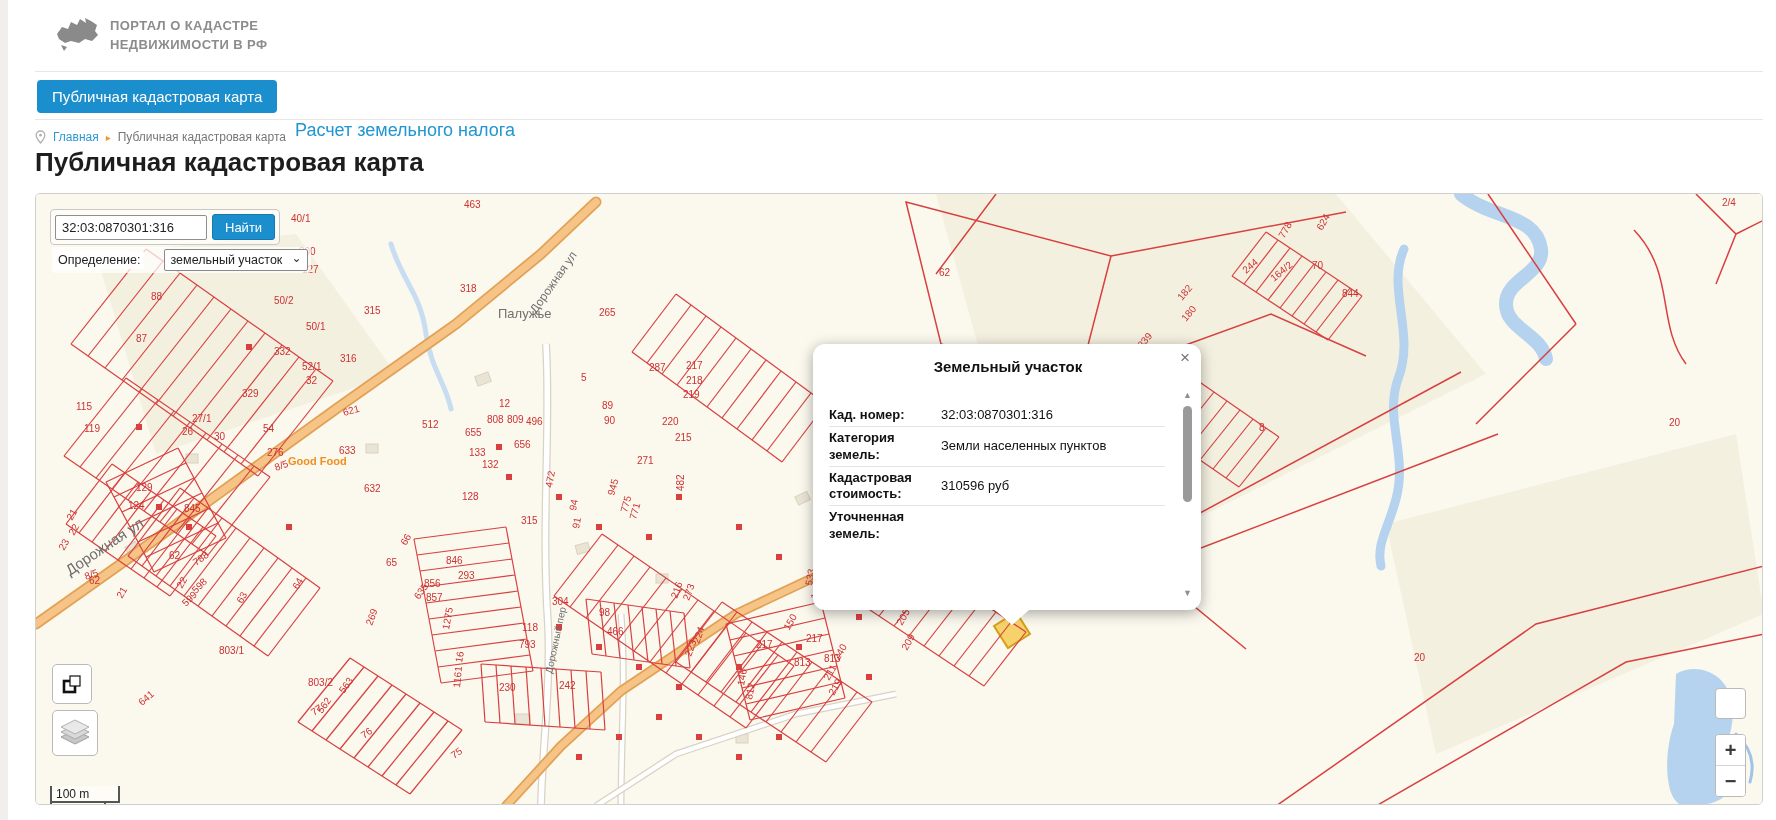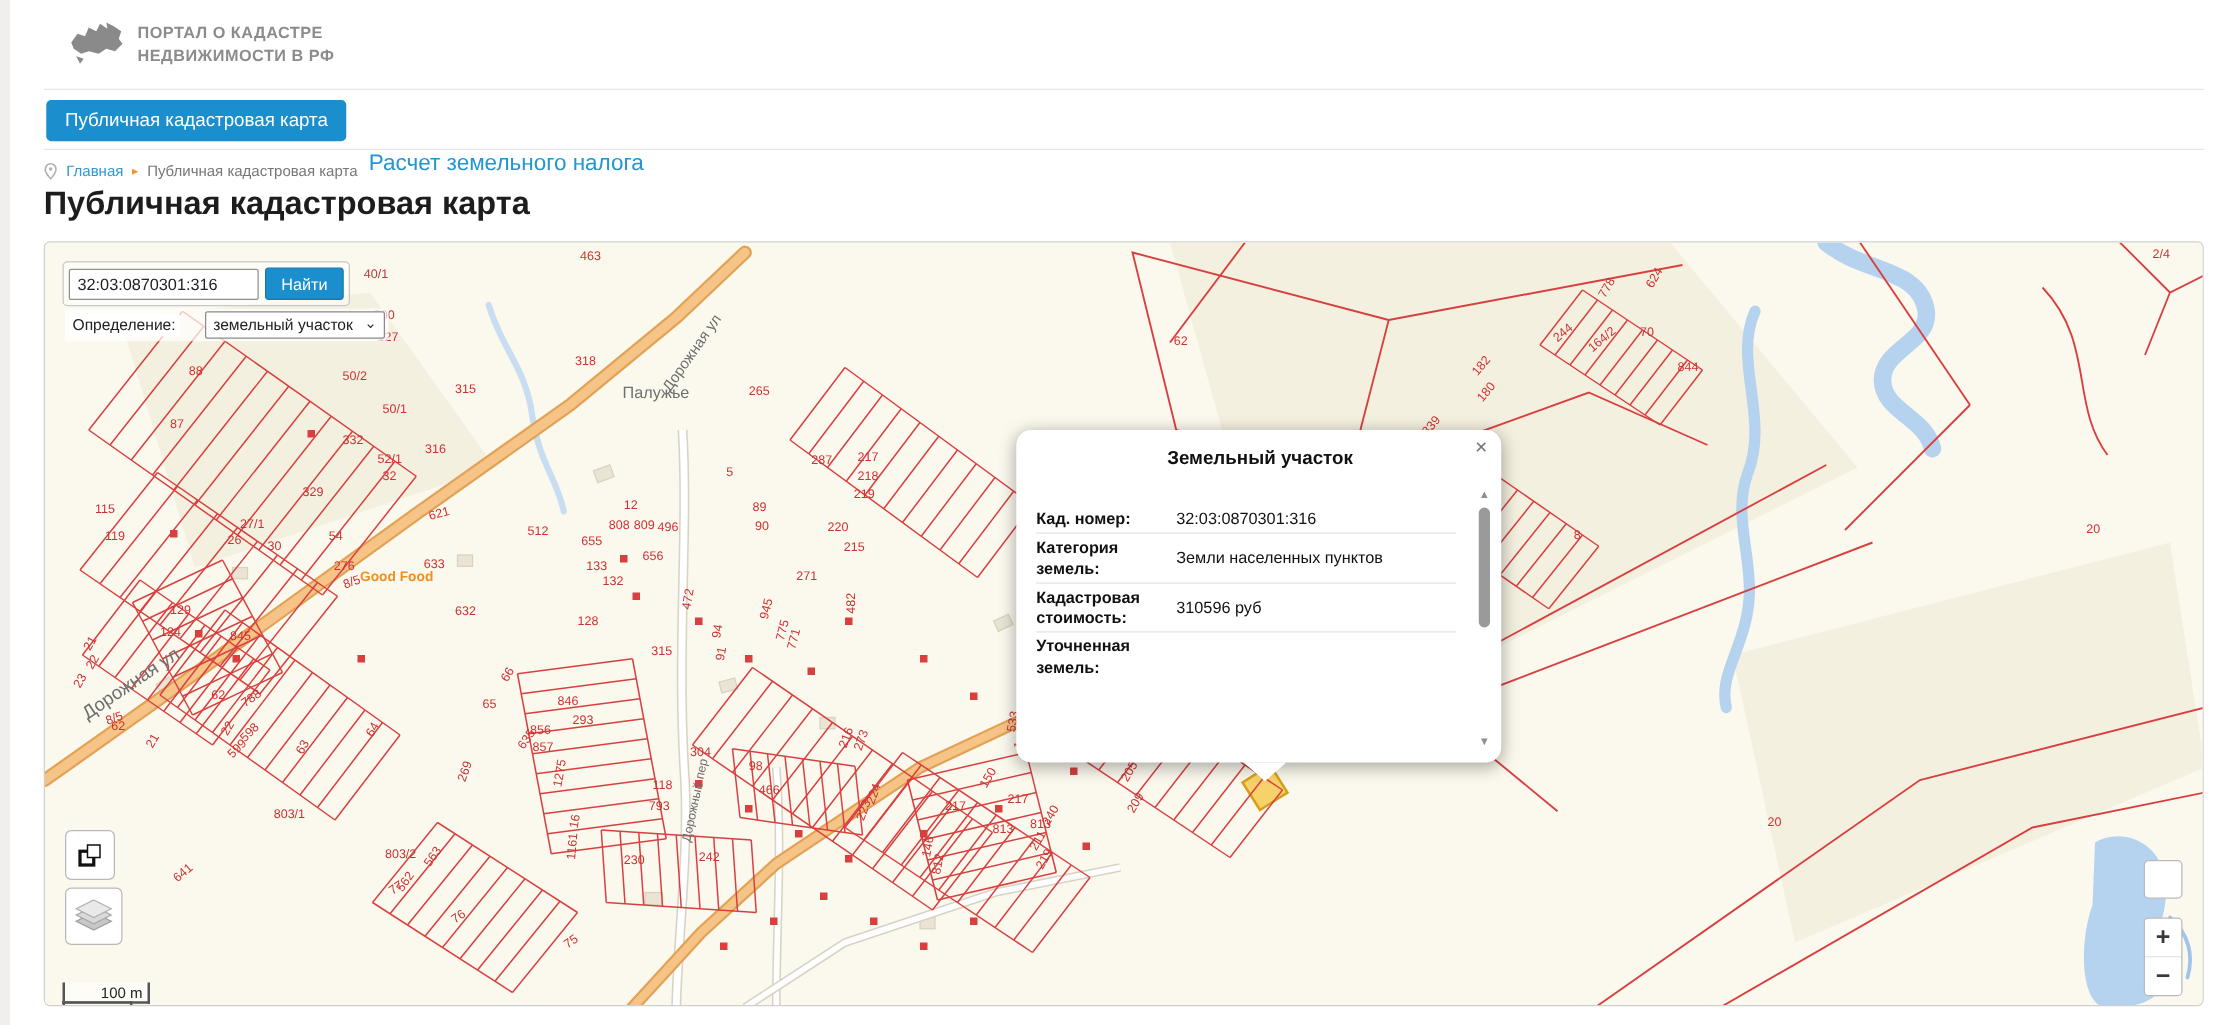--- a/index.html
+++ b/index.html
@@ -39,21 +39,21 @@
   .filter-group { left:16px; top:53px; display:flex; align-items:center; gap:20px; background:rgba(255,255,255,.7); border-radius:3px; padding:2px 3px; }
   .filter-label { font-size:12.5px; color:#222; background:#fff; padding:2px 3px; border-radius:2px; }
   .select-wrap { position:relative; }
   .filter-select { appearance:none; -webkit-appearance:none; font-family:"Liberation Sans",sans-serif; font-size:12.5px; color:#222; background:#fff; border:1px solid #8a8a8a; border-radius:2px; padding:2px 24px 2px 6px; height:22px; cursor:pointer; }
   .select-chevron { position:absolute; right:6px; top:2px; font-size:12px; color:#333; pointer-events:none; }
 
   .sq-btn { background:#fff; border:1px solid #b9b9b9; border-radius:5px; cursor:pointer; display:flex; align-items:center; justify-content:center; }
   .measure-btn { left:16px; top:470px; width:40px; height:40px; }
   .layers-btn { left:16px; top:516px; width:46px; height:46px; }
 
-  .scale-ctl { left:14px; top:592px; font-size:12px; color:#222;text-align:right; }
+  .scale-ctl { left:14px; top:592px; font-size:12px; color:#222; }
   .scale-line { background:rgba(255,255,255,.55); border:2px solid #555; border-top:none; padding:1px 4px 0 4px; white-space:nowrap; }
   .scale-m { width:70px; }
   .scale-ft { width:56px; margin-top:-2px; border-top:2px solid #555; border-bottom:none; }
 
   .blank-btn { right:16px; top:494px; width:31px; height:31px; border-radius:4px; }
   .zoom-ctl { position:absolute; right:16px; top:540px; width:31px; background:#fff; border:1px solid #b9b9b9; border-radius:4px; overflow:hidden; z-index:5; }
   .zoom-btn { width:100%; height:30px; background:#fff; border:none; font-size:20px; font-weight:bold; color:#3a3a3a; cursor:pointer; font-family:"Liberation Sans",sans-serif; line-height:1; }
   .zoom-divider { height:1px; background:#d5d5d5; }
 
   

